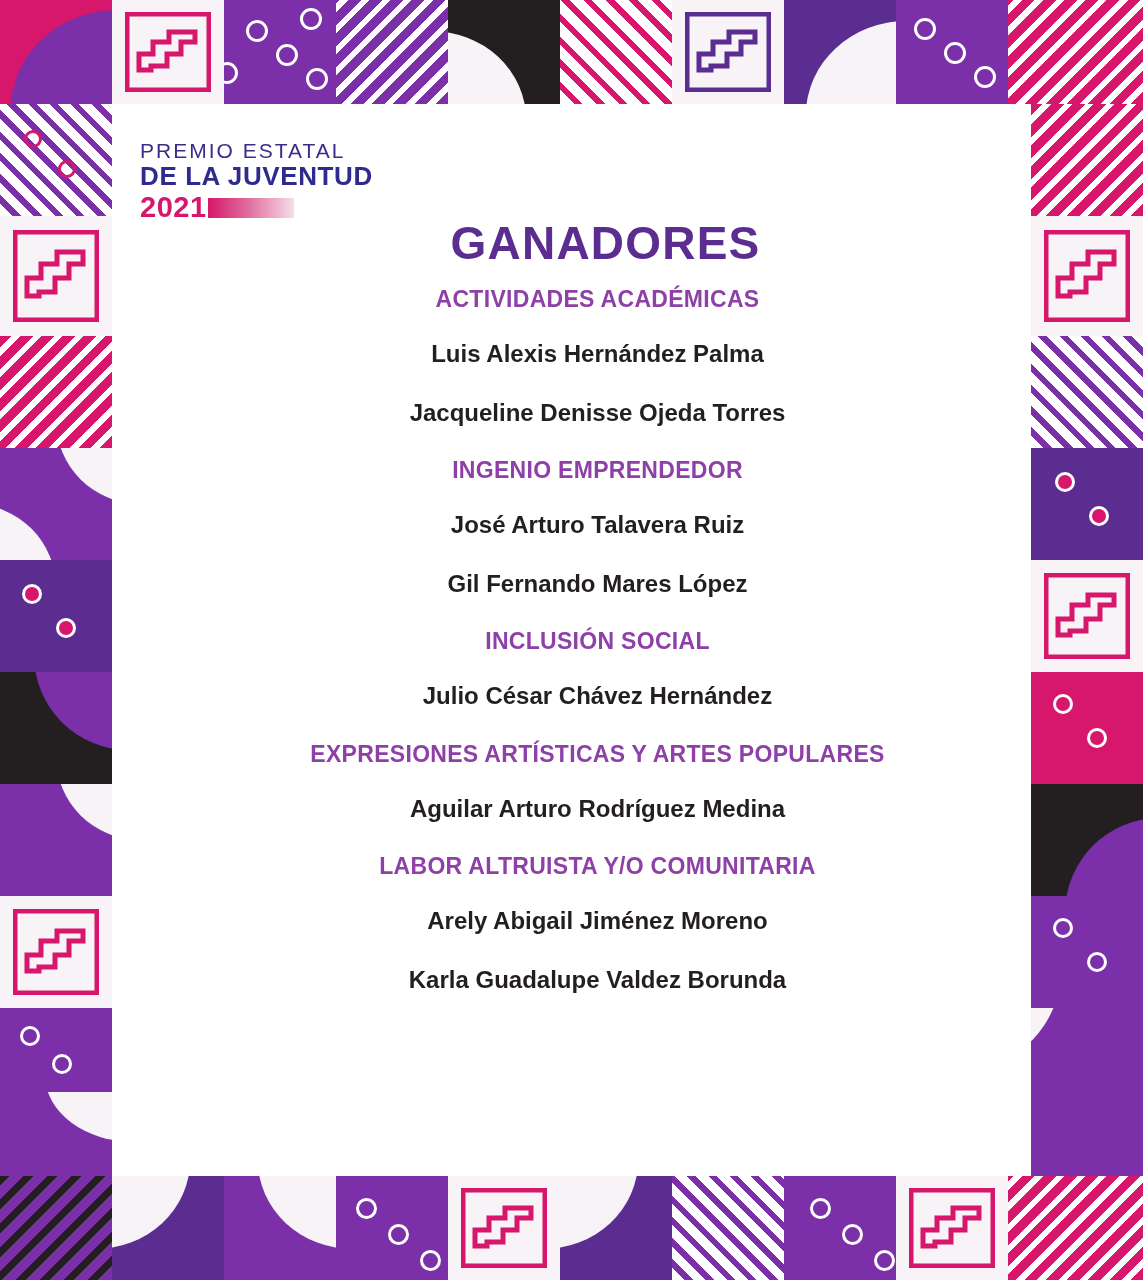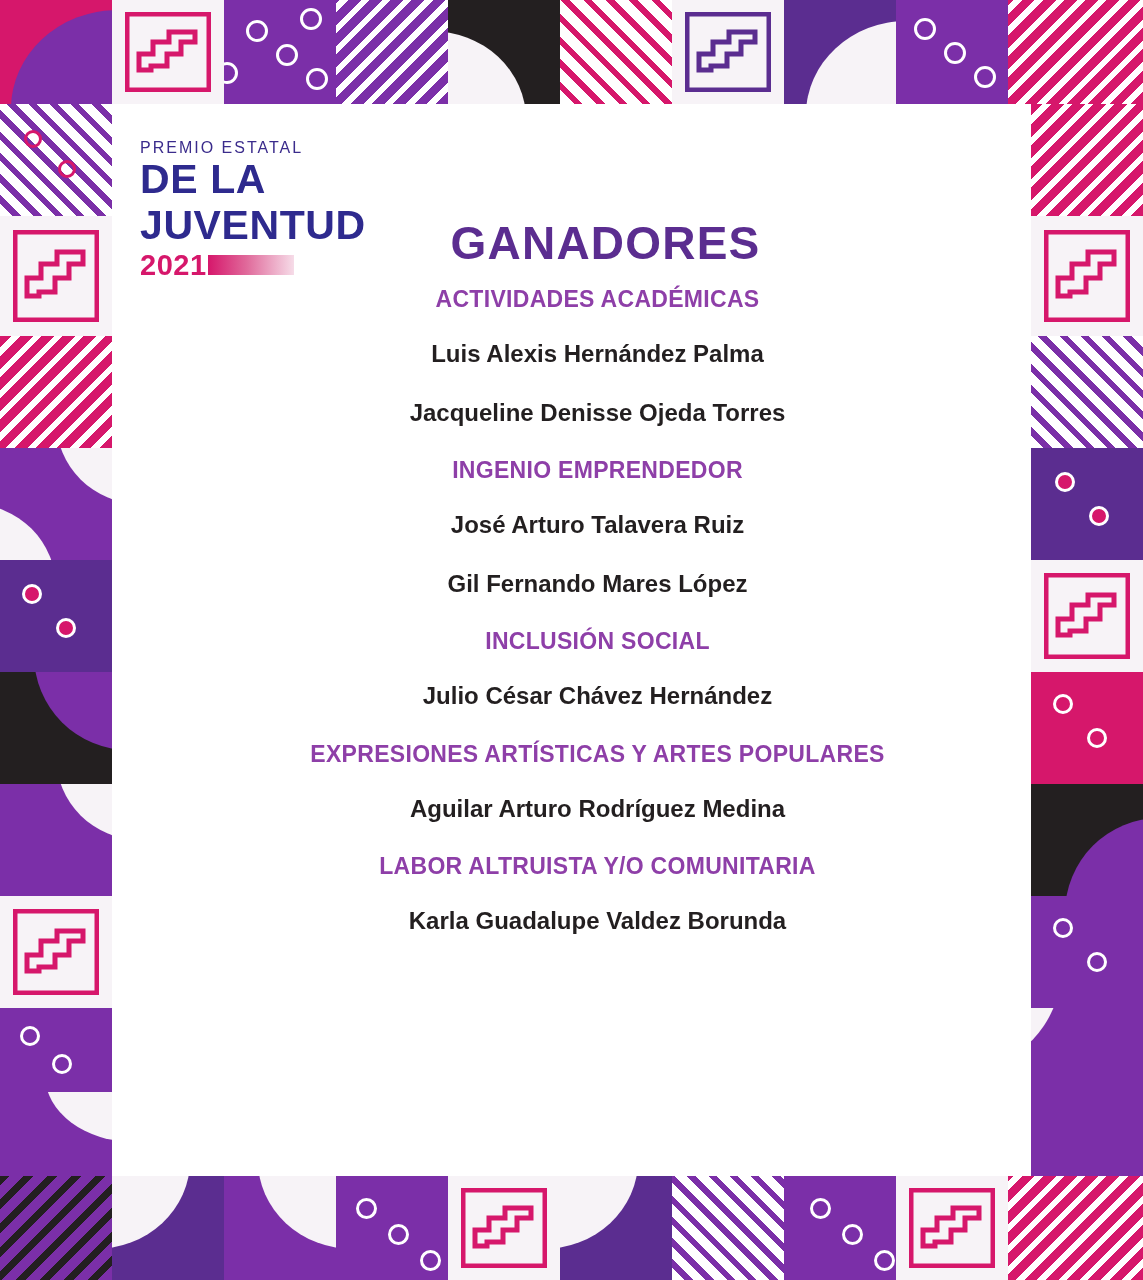--- a/index.html
+++ b/index.html
@@ -127,28 +127,28 @@
     z-index: 5;
   }
 
   .logo {
     position: absolute;
     left: 28px;
     top: 36px;
     width: 330px;
   }
   .logo-line1 {
-    font-size: 16px;
+    font-size: 21px;
     letter-spacing: 2.0px;
     color: #3b2c8c;
     font-weight: 400;
     line-height: 1.05;
   }
   .logo-line2 {
-    font-size: 41px;
+    font-size: 26px;
     letter-spacing: 0.6px;
     color: #2e2a8e;
     font-weight: 700;
     line-height: 1.12;
   }
   .logo-year-row {
     display: flex;
     align-items: center;
     margin-top: 2px;
   }
@@ -444,18 +444,19 @@
         <div class="cat-name">Julio César Chávez Hernández</div>
       </div>
 
       <div class="cat-block">
         <div class="cat-title">EXPRESIONES ARTÍSTICAS Y ARTES POPULARES</div>
         <div class="cat-name">Aguilar Arturo Rodríguez Medina</div>
       </div>
 
       <div class="cat-block">
         <div class="cat-title">LABOR ALTRUISTA Y/O COMUNITARIA</div>
+        <div class="cat-name">Arely Abigail Jiménez Moreno</div>
         <div class="cat-name">Karla Guadalupe Valdez Borunda</div>
       </div>
 
     </div>
   </div>
 </div>
 
 </body></html>

